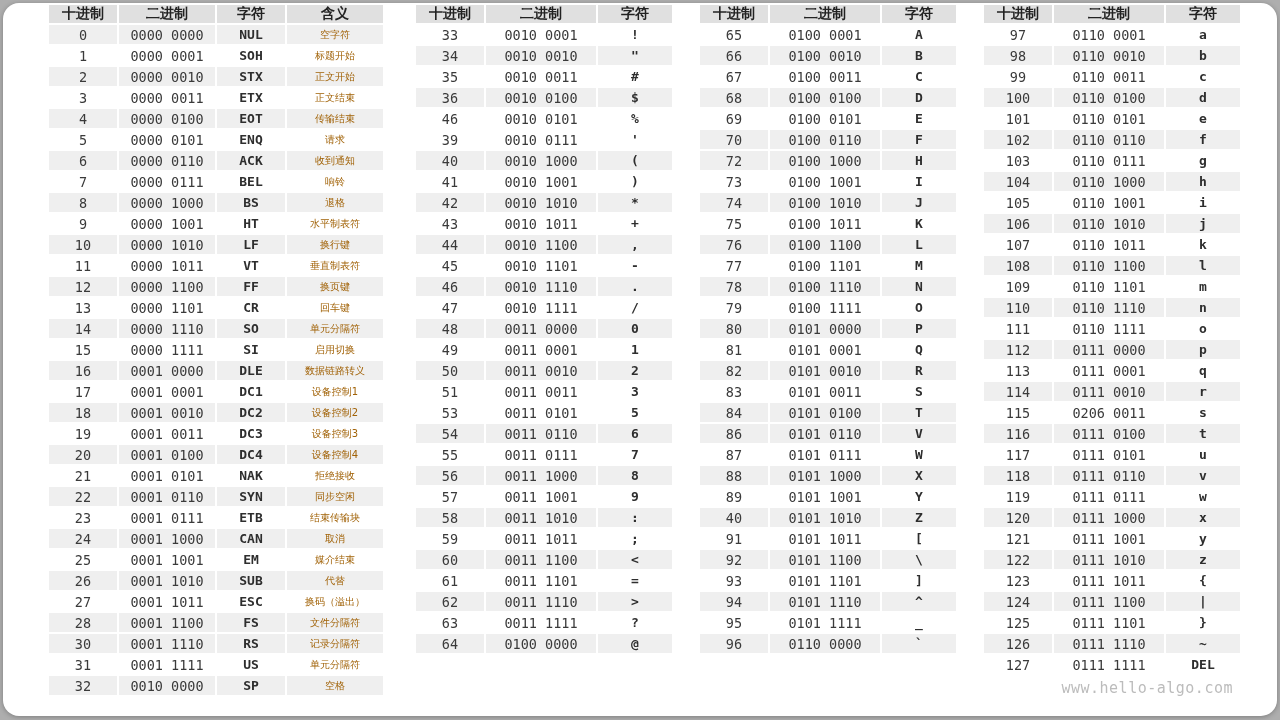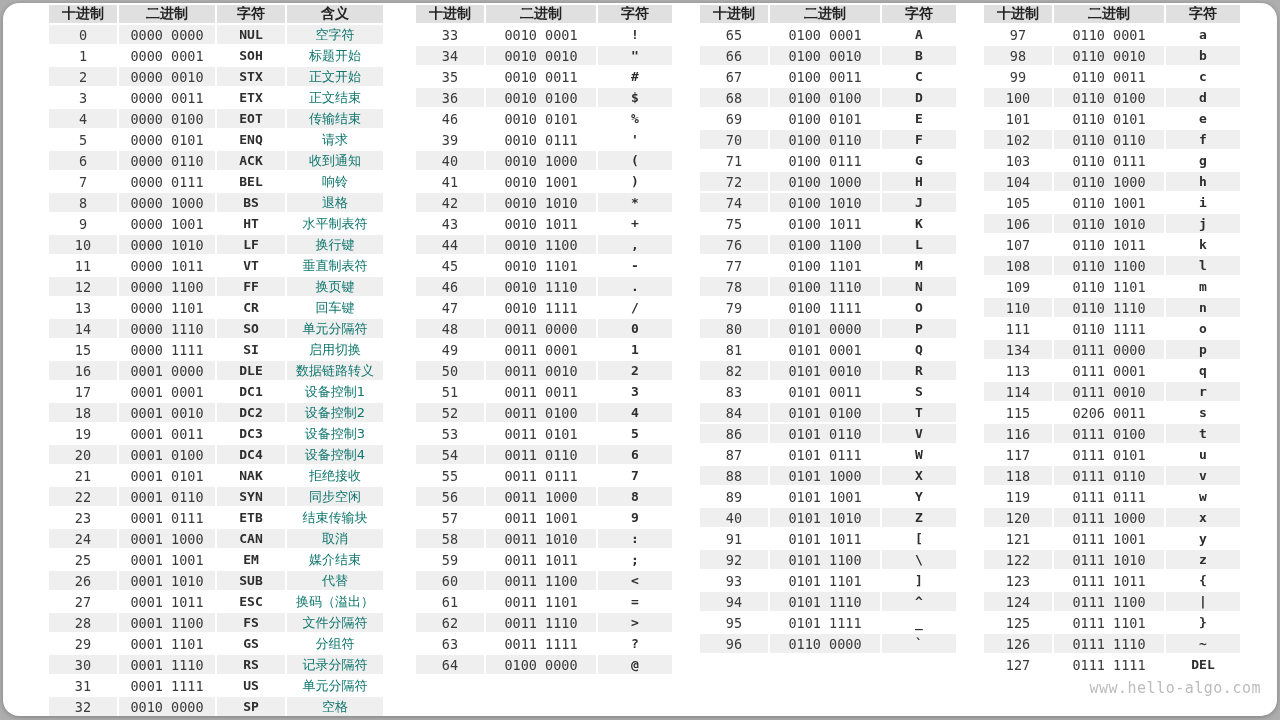--- a/index.html
+++ b/index.html
@@ -63,26 +63,26 @@
     font-family:"DejaVu Sans Mono","Liberation Mono",monospace;
     font-size:13.5px;
   }
   td.chr{
     font-family:"DejaVu Sans Mono","Liberation Mono",monospace;
     font-size:13px;
     font-weight:bold;
     color:var(--text-dark);
   }
   td.meaning{
-    font-size:13px;
-    color:#0f766e;
+    font-size:10px;
+    color:#a16207;
   }
   .watermark{
     position:absolute;
-    right:16px;
+    right:44px;
     top:676px;
     font-family:"DejaVu Sans Mono","Liberation Mono",monospace;
     font-size:15px;
     color:var(--watermark);
     letter-spacing:0.5px;
   }
 </style>
 </head>
 <body>
 
@@ -270,26 +270,20 @@
           <td class="bin">0001 1011</td>
           <td class="chr">ESC</td>
           <td class="meaning">换码（溢出）</td>
         </tr>
         <tr class="even">
           <td class="dec">28</td>
           <td class="bin">0001 1100</td>
           <td class="chr">FS</td>
           <td class="meaning">文件分隔符</td>
         </tr>
-        <tr>
-          <td class="dec">29</td>
-          <td class="bin">0001 1101</td>
-          <td class="chr">GS</td>
-          <td class="meaning">分组符</td>
-        </tr>
         <tr class="even">
           <td class="dec">30</td>
           <td class="bin">0001 1110</td>
           <td class="chr">RS</td>
           <td class="meaning">记录分隔符</td>
         </tr>
         <tr>
           <td class="dec">31</td>
           <td class="bin">0001 1111</td>
           <td class="chr">US</td>
@@ -400,25 +394,20 @@
         <tr class="even">
           <td class="dec">50</td>
           <td class="bin">0011 0010</td>
           <td class="chr">2</td>
         </tr>
         <tr>
           <td class="dec">51</td>
           <td class="bin">0011 0011</td>
           <td class="chr">3</td>
         </tr>
-        <tr class="even">
-          <td class="dec">52</td>
-          <td class="bin">0011 0100</td>
-          <td class="chr">4</td>
-        </tr>
         <tr>
           <td class="dec">53</td>
           <td class="bin">0011 0101</td>
           <td class="chr">5</td>
         </tr>
         <tr class="even">
           <td class="dec">54</td>
           <td class="bin">0011 0110</td>
           <td class="chr">6</td>
         </tr>
@@ -511,29 +500,29 @@
         <tr>
           <td class="dec">69</td>
           <td class="bin">0100 0101</td>
           <td class="chr">E</td>
         </tr>
         <tr class="even">
           <td class="dec">70</td>
           <td class="bin">0100 0110</td>
           <td class="chr">F</td>
         </tr>
-        <tr>
-          <td class="dec">71</td>
-          <td class="bin">0100 0111</td>
-          <td class="chr">G</td>
-        </tr>
         <tr class="even">
           <td class="dec">72</td>
           <td class="bin">0100 1000</td>
           <td class="chr">H</td>
+        </tr>
+        <tr>
+          <td class="dec">73</td>
+          <td class="bin">0100 1001</td>
+          <td class="chr">I</td>
         </tr>
         <tr class="even">
           <td class="dec">74</td>
           <td class="bin">0100 1010</td>
           <td class="chr">J</td>
         </tr>
         <tr>
           <td class="dec">75</td>
           <td class="bin">0100 1011</td>
           <td class="chr">K</td>
@@ -723,21 +712,21 @@
           <td class="dec">110</td>
           <td class="bin">0110 1110</td>
           <td class="chr">n</td>
         </tr>
         <tr>
           <td class="dec">111</td>
           <td class="bin">0110 1111</td>
           <td class="chr">o</td>
         </tr>
         <tr class="even">
-          <td class="dec">134</td>
+          <td class="dec">112</td>
           <td class="bin">0111 0000</td>
           <td class="chr">p</td>
         </tr>
         <tr>
           <td class="dec">113</td>
           <td class="bin">0111 0001</td>
           <td class="chr">q</td>
         </tr>
         <tr class="even">
           <td class="dec">114</td>

